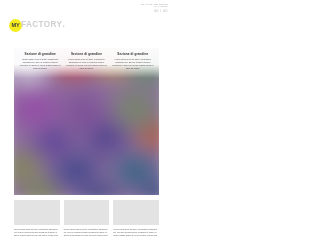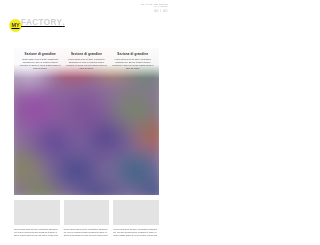--- a/index.html
+++ b/index.html
@@ -21,21 +21,21 @@
   }
   .meta-line{
     font-size:1.9px;color:#9a9a9a;letter-spacing:.15px;
     white-space:nowrap;
   }
   .meta-date{
     font-size:3.4px;color:#b4b4b4;letter-spacing:.5px;
     margin-top:1.5px;white-space:nowrap;
   }
 
-  .logo{position:absolute;left:9px;top:19px;height:13px;display:flex;text-decoration:underline;}
+  .logo{position:absolute;left:9px;top:19px;height:13px;display:flex;align-items:center;}
   .logo-badge{
     width:13px;height:13px;border-radius:50%;
     background:#f5ec1d;
     display:flex;align-items:center;justify-content:center;
     flex:0 0 auto;
   }
   .logo-badge span{
     font-size:5.6px;font-weight:bold;color:#3b3b3b;
     letter-spacing:-0.2px;line-height:1;
   }

